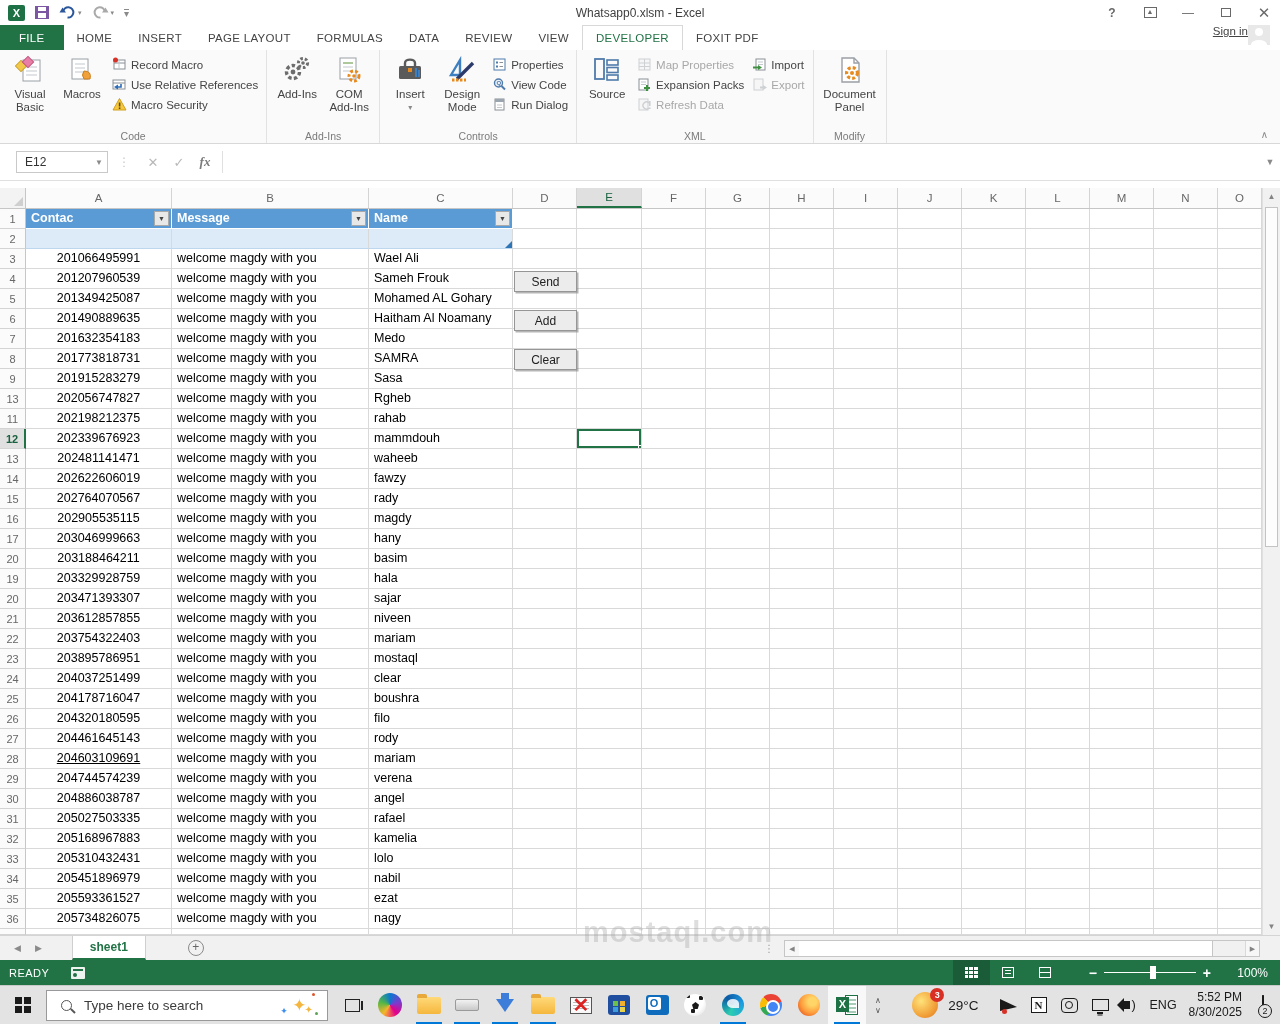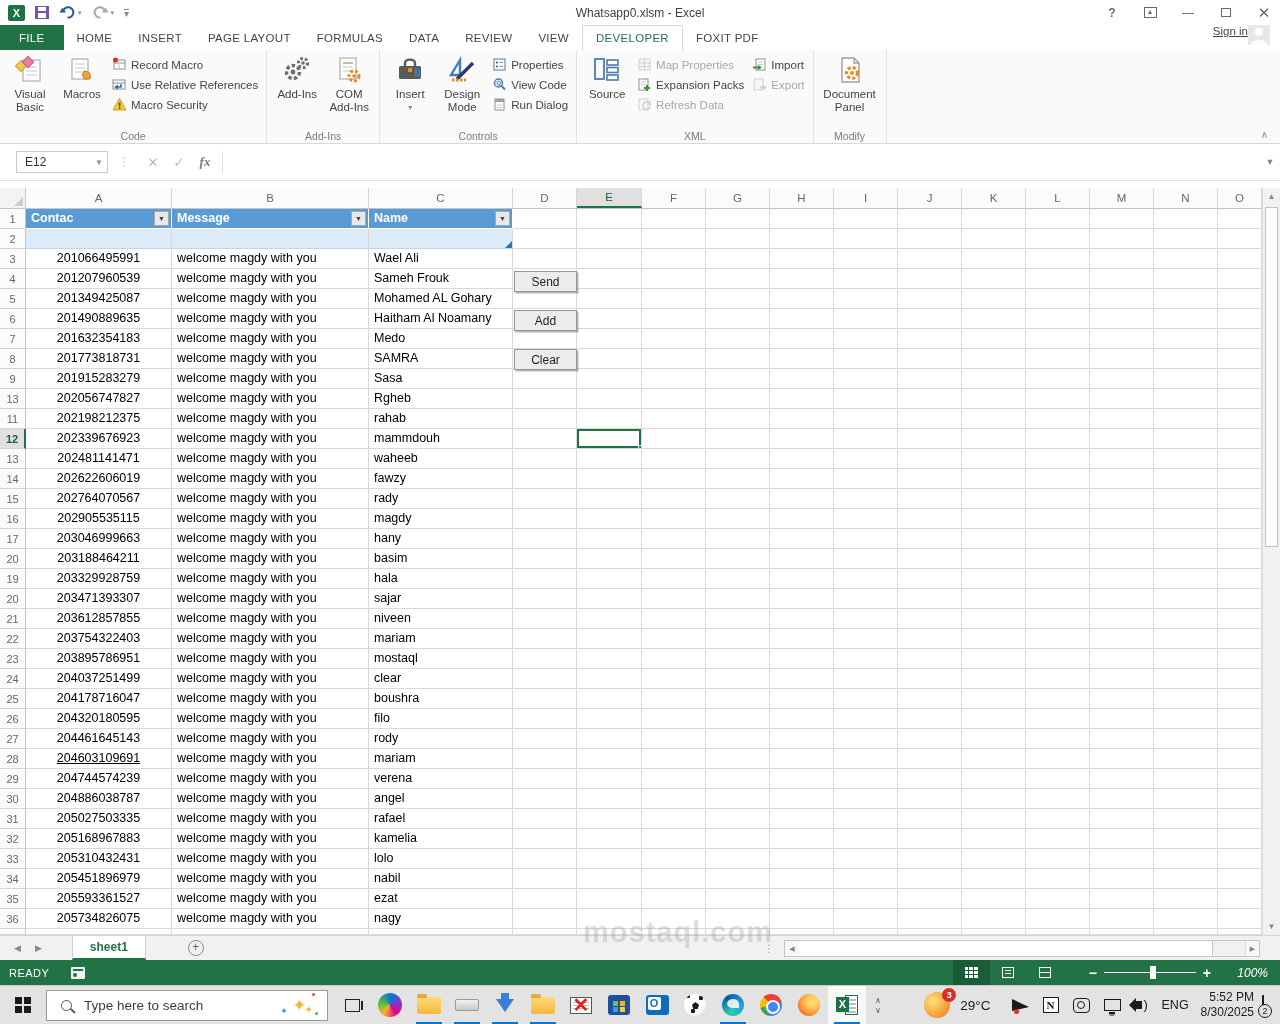--- a/index.html
+++ b/index.html
@@ -105,21 +105,21 @@
 .vgrid { width:13px; height:11px; display:grid; grid-template-columns:1fr 1fr 1fr; grid-template-rows:1fr 1fr 1fr; gap:1px; }
 .vgrid i { background:#fff; }
 .vpage { width:12px; height:11px; border:1px solid #fff; position:relative; }
 .vpage:before { content:""; position:absolute; top:2px; left:2px; right:2px; height:1px; background:#fff; box-shadow:0 3px 0 #fff; }
 .vbreak { width:12px; height:11px; border:1px solid #fff; position:relative; }
 .vbreak:before { content:""; position:absolute; top:4px; left:-1px; right:-1px; height:1px; background:#fff; }
 .zoomctrl { display:flex; align-items:center; margin:0 8px 0 18px; }
 .zminus,.zplus { font-size:14px; font-weight:bold; padding:0 7px; }
 .ztrack { width:92px; height:1px; background:#fff; position:relative; }
 .zthumb { position:absolute; left:46px; top:-6px; width:6px; height:13px; background:#fff; }
-.zoomval { width:42px; text-align:right; font-size:12px; margin-right:12px;font-style:italic; }
+.zoomval { width:42px; text-align:right; font-size:12px; margin-right:12px; }
 
 
 .taskbar { position:absolute; top:985px; left:0; width:1280px; height:39px; background:#e3e3e3; border-top:1px solid #c9c9c9; display:flex; align-items:center; }
 .startbtn { width:46px; height:100%; display:flex; align-items:center; justify-content:center; }
 .winlogo { width:16px; height:16px; display:grid; grid-template-columns:1fr 1fr; grid-template-rows:1fr 1fr; gap:1.5px; }
 .winlogo i { background:#1a1a1a; }
 .searchbox { width:282px; height:31px; background:#fff; border:1px solid #999; display:flex; align-items:center; position:relative; }
 .mag { width:11px; height:11px; border:1.7px solid #555; border-radius:50%; margin-left:14px; position:relative; flex:none; }
 .mag:after { content:""; position:absolute; width:6px; height:1.7px; background:#555; transform:rotate(45deg); right:-5px; bottom:-2px; }
 .searchtxt { margin-left:12px; font-size:13.5px; color:#3c3c3c; }
@@ -170,21 +170,21 @@
 .planeic:before { content:""; position:absolute; left:-15px; top:2px; width:5px; height:5px; border-radius:50%; background:#d93025; }
 .notionic { width:16px; height:16px; border:1.6px solid #1a1a1a; background:#fff; font-family:"Liberation Serif",serif; font-weight:bold; font-size:11px; text-align:center; line-height:15px; color:#1a1a1a; }
 .camic { width:17px; height:15px; border:1.6px solid #1a1a1a; border-radius:4px; position:relative; }
 .camic:before { content:""; position:absolute; top:2.5px; left:3.5px; width:6px; height:6px; border:1.6px solid #1a1a1a; border-radius:50%; }
 .monic { width:17px; height:12px; border:1.6px solid #1a1a1a; position:relative; }
 .monic:after { content:""; position:absolute; bottom:-4px; left:4px; width:6px; height:2px; background:#1a1a1a; box-shadow:0 2px 0 -0.5px #1a1a1a; }
 .spkic { width:7px; height:8px; background:#1a1a1a; position:relative; margin-right:8px; }
 .spkic:before { content:""; position:absolute; left:-6px; top:-3px; border-top:7px solid transparent; border-bottom:7px solid transparent; border-right:7px solid #1a1a1a; }
 .spkic:after { content:")"; position:absolute; left:9px; top:-4px; font-size:13px; color:#1a1a1a; }
 .lang { font-size:12.5px; color:#1a1a1a; margin:0 12px; }
-.clock { font-size:12px; color:#1a1a1a; text-align:right; line-height:15px; margin-right:8px; }
+.clock { font-size:12px; color:#1a1a1a; text-align:right; line-height:15px; margin-right:20px; }
 .notif { position:relative; margin-right:16px; }
 .notific { width:18px; height:16px; border:1.6px solid #1a1a1a; border-radius:2px; background:#1a1a1a; position:relative; }
 .notific:before { content:""; position:absolute; top:3px; left:2px; right:2px; height:1.6px; background:#fff; box-shadow:0 4px 0 #fff; }
 .nbadge { position:absolute; right:-8px; bottom:-4px; width:14px; height:14px; border-radius:50%; background:#e3e3e3; border:1.4px solid #1a1a1a; font-size:9px; display:flex; align-items:center; justify-content:center; color:#1a1a1a; }
 
 
 .wm { position:absolute; left:548px; top:918px; width:260px; text-align:center; z-index:60; pointer-events:none; }
 .wm .l1 { font-size:56px; font-weight:bold; color:rgba(125,125,125,.42); line-height:56px; }
 .wm .l2 { font-size:29px; font-weight:bold; color:rgba(160,160,160,.35); line-height:28px; letter-spacing:1px; }
 </style>

